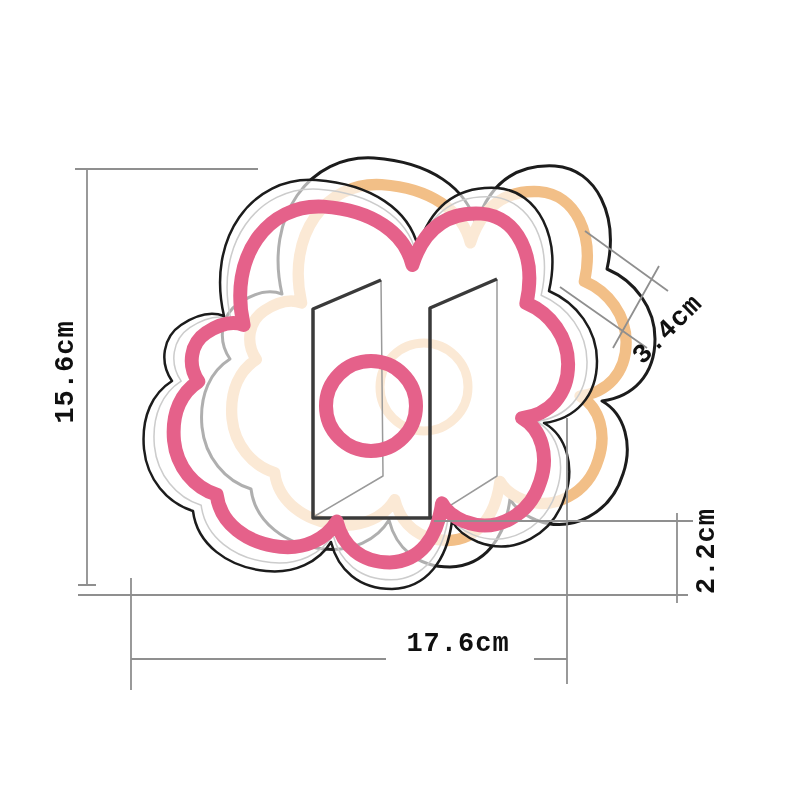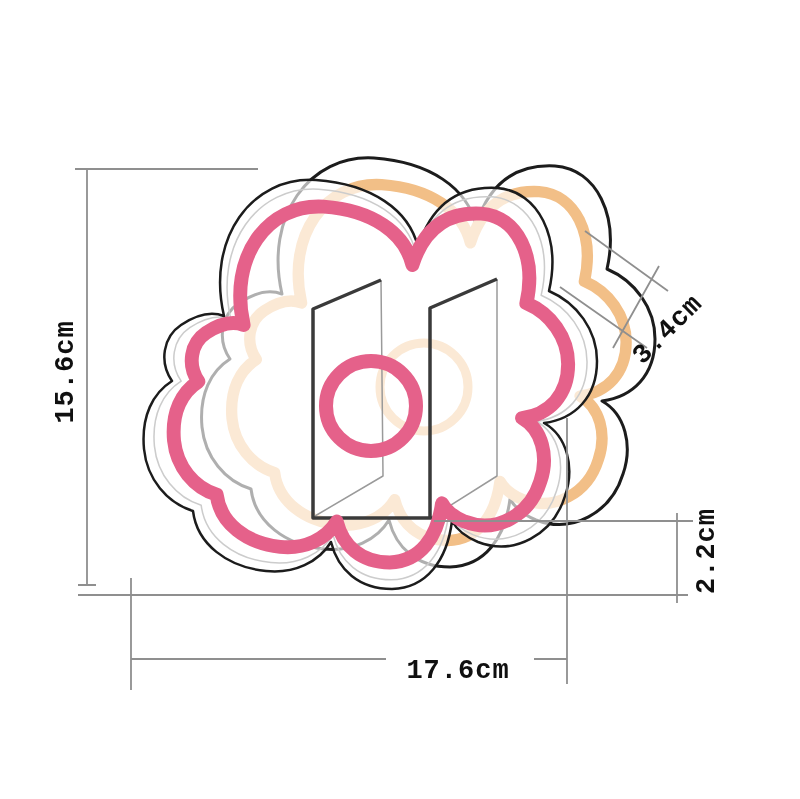--- a/index.html
+++ b/index.html
@@ -77,15 +77,15 @@
       <path d="M585,231 L668,291 M560,287 L647,348 M659,266 L613,348"></path>
     </g>
   </svg>
 
   <div class="dim-label rot-90" style="left:66px;top:372px;">15.6cm</div>
 
   <div class="dim-label rot-45" style="left:668px;top:330px;">3.4cm</div>
 
   <div class="dim-label rot-90" style="left:707px;top:551px;">2.2cm</div>
 
-  <div class="dim-label rot-0" style="left:458px;top:671px;">17.6cm</div>
+  <div class="dim-label rot-0" style="left:458px;top:644px;">17.6cm</div>
 
 </div>
 
 </body></html>

